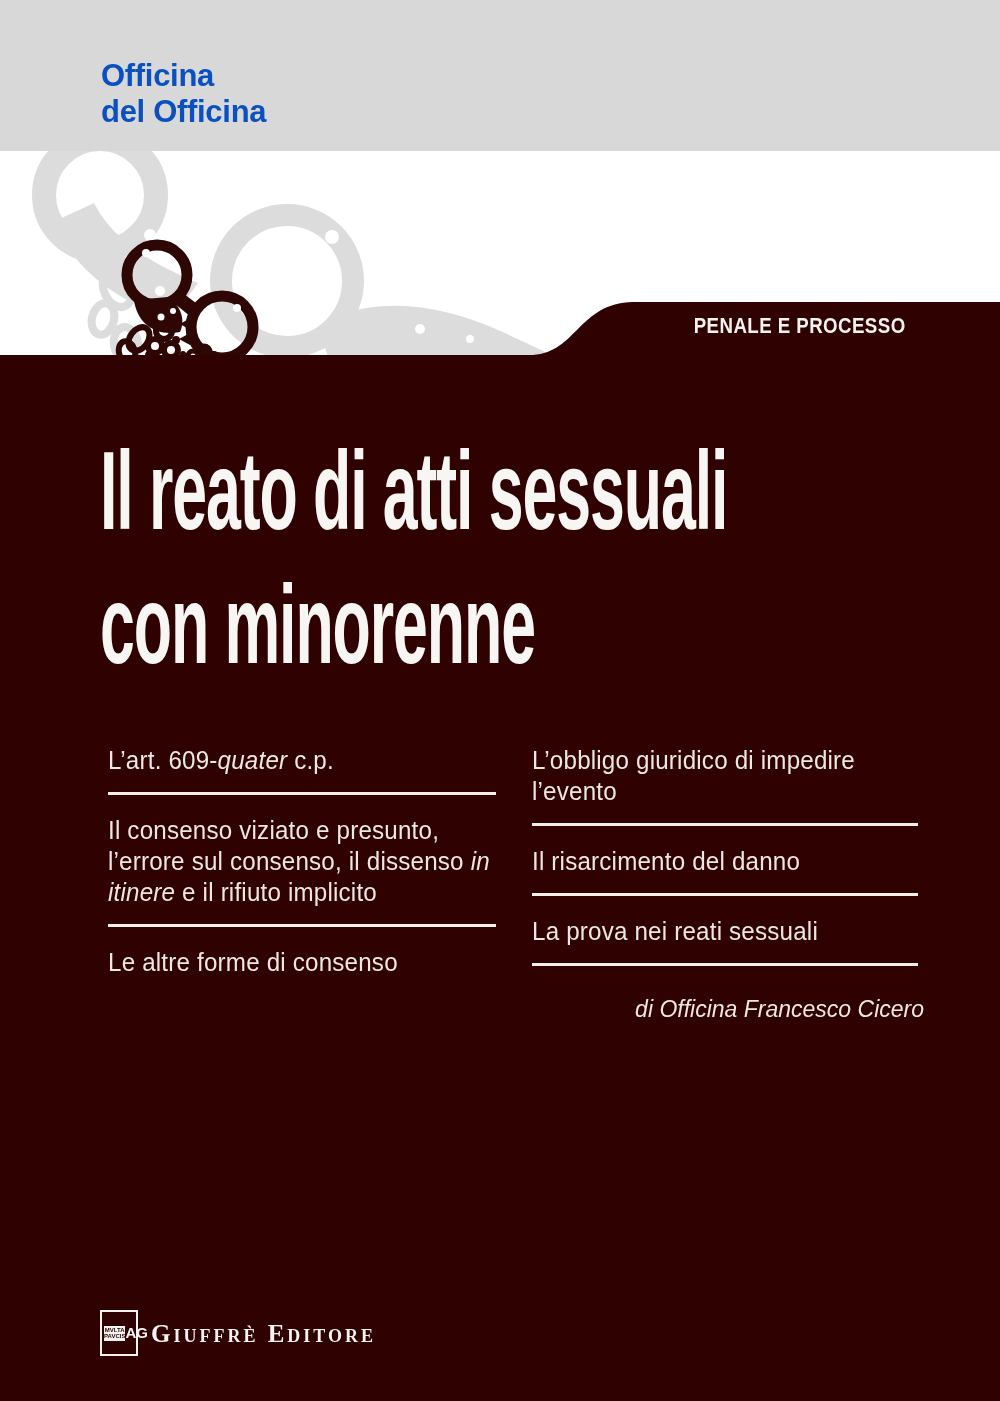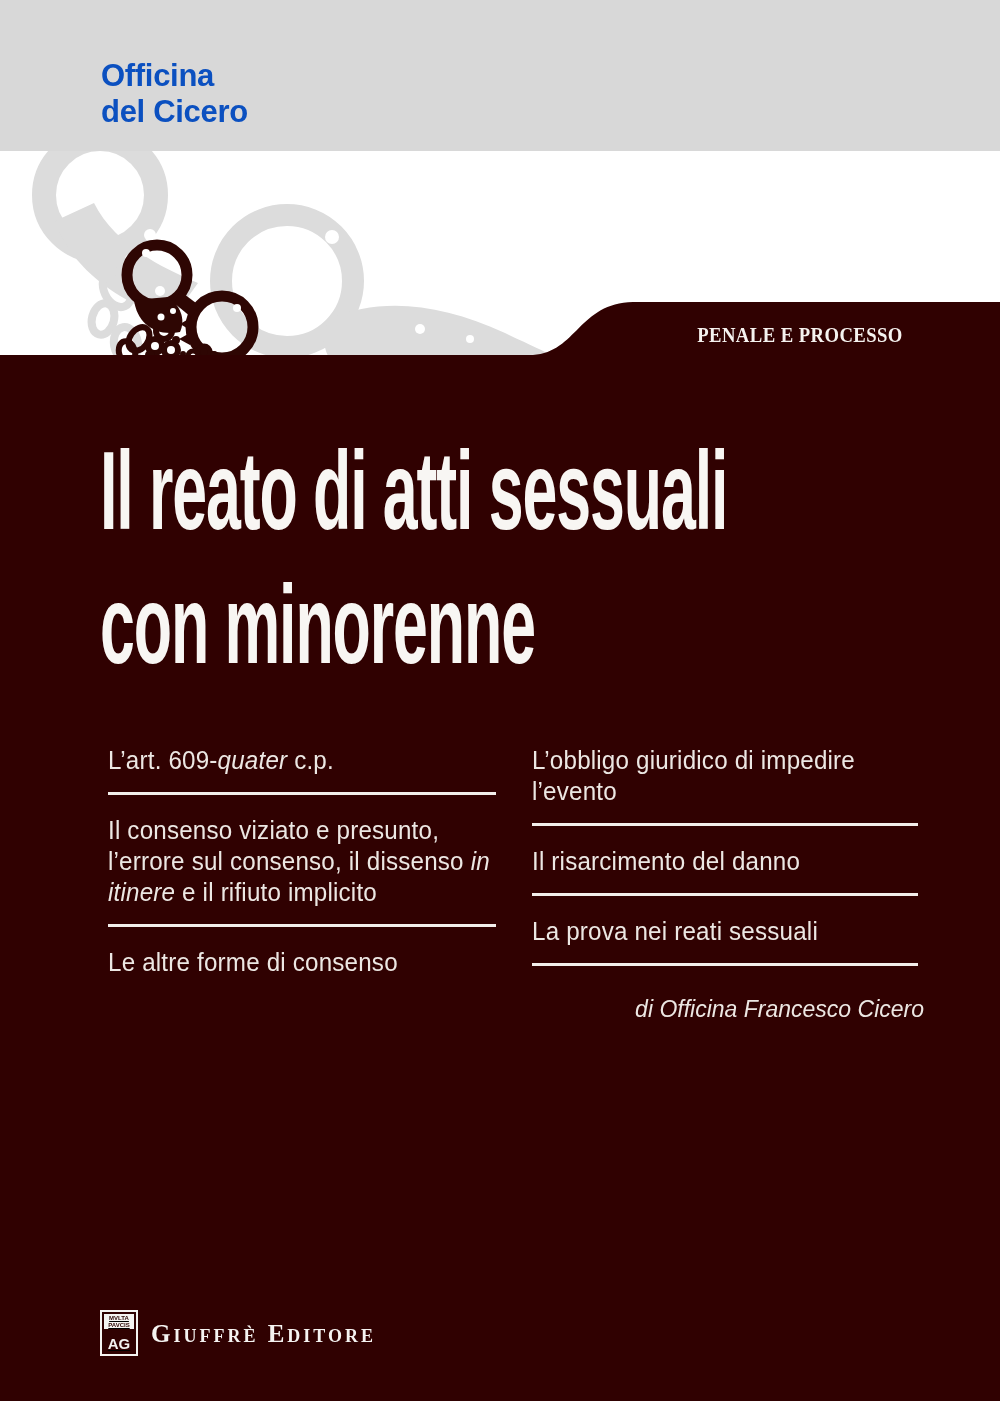--- a/index.html
+++ b/index.html
@@ -28,22 +28,22 @@
   
   .art-area{
     position:absolute;left:0;top:151px;width:1000px;height:205px;
     background:#ffffff;overflow:hidden;
   }
 
   
   .tab-curve{position:absolute;left:0;top:296px;width:1000px;height:62px;}
   .tab-label{
     position:absolute;left:600px;top:303px;width:400px;height:53px;
-    display:flex;align-items:center;justify-content:center;
-    padding-top:10px;box-sizing:border-box;font-family:Liberation Serif, serif;
+    display:flex;align-items:flex-start;justify-content:center;
+    padding-top:10px;box-sizing:border-box;
   }
   .tab-text{
     color:#f5f2ef;font-weight:700;font-size:22px;
     letter-spacing:0.5px;white-space:nowrap;
     transform:scaleX(0.85);transform-origin:50% 50%;
   }
 
   
   .main-block{
     position:absolute;left:0;top:356px;width:1000px;height:1045px;
@@ -84,23 +84,22 @@
 
   
   .publisher{
     position:absolute;left:100px;top:1310px;
     display:flex;align-items:center;gap:13px;
   }
   .emblem{
     width:30px;height:38px;
     border:2px solid #f5f3f1;
     padding:2px;
-    display:flex;flex-direction:column;justify-content:space-between;align-items:center;
+    display:flex;flex-direction:row;justify-content:space-between;align-items:center;
     box-sizing:content-box;
-    text-decoration:underline;
   }
   .emblem-top{
     background:#f5f3f1;color:#2a0402;
     width:100%;text-align:center;
     font-weight:700;font-size:6px;line-height:6.5px;
     padding:1px 0;letter-spacing:0;
   }
   .emblem-ag{
     color:#f5f3f1;font-weight:700;font-size:15px;line-height:16px;
   }
@@ -114,21 +113,21 @@
   }
 </style>
 </head>
 <body>
 
 <div class="page">
 
   <div class="top-band">
     <div class="brand">
       <div>Officina</div>
-      <div>del Cicero</div>
+      <div>del Officina</div>
     </div>
   </div>
 
   <div class="art-area">
     <svg width="1000" height="205" viewBox="0 0 1000 205">
 
       <g stroke="#dcdcdc" fill="none">
         <circle cx="100" cy="44" r="56" stroke-width="24"></circle>
         <circle cx="287" cy="130" r="66" stroke-width="22"></circle>
       </g>

